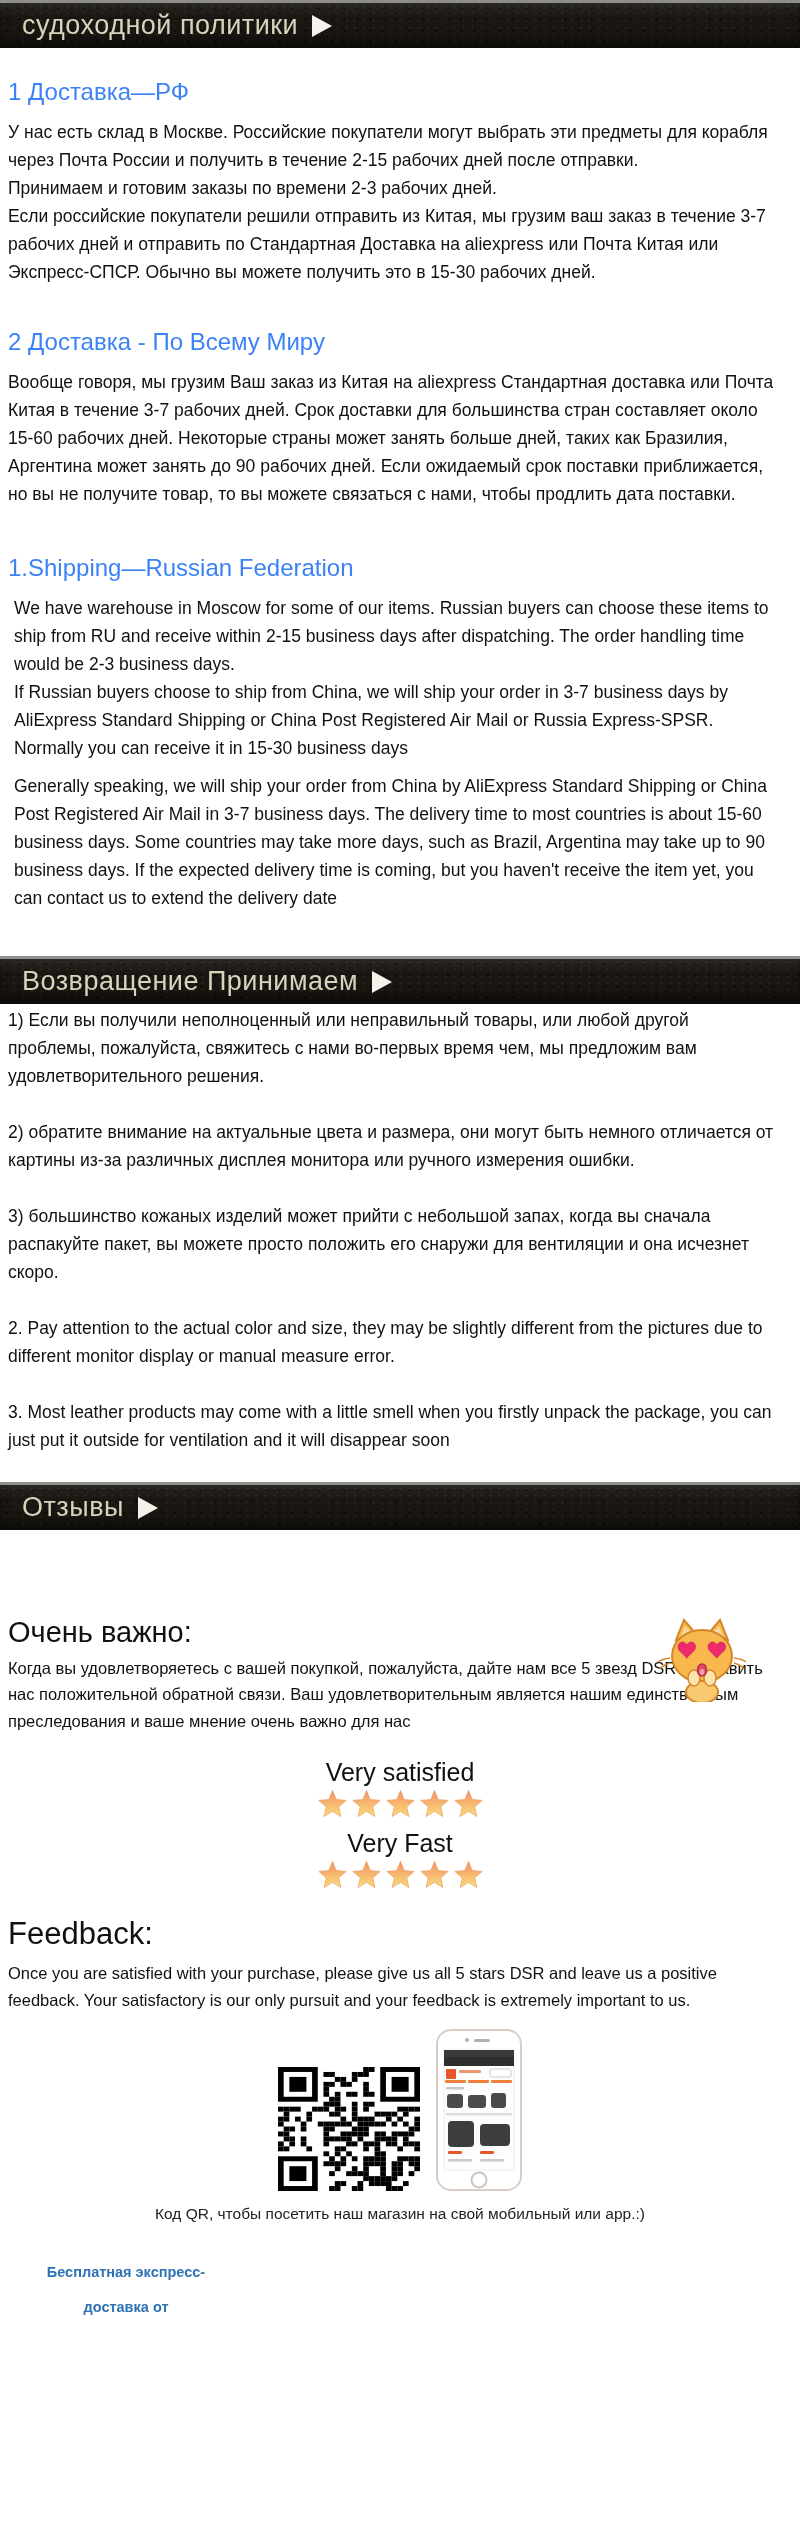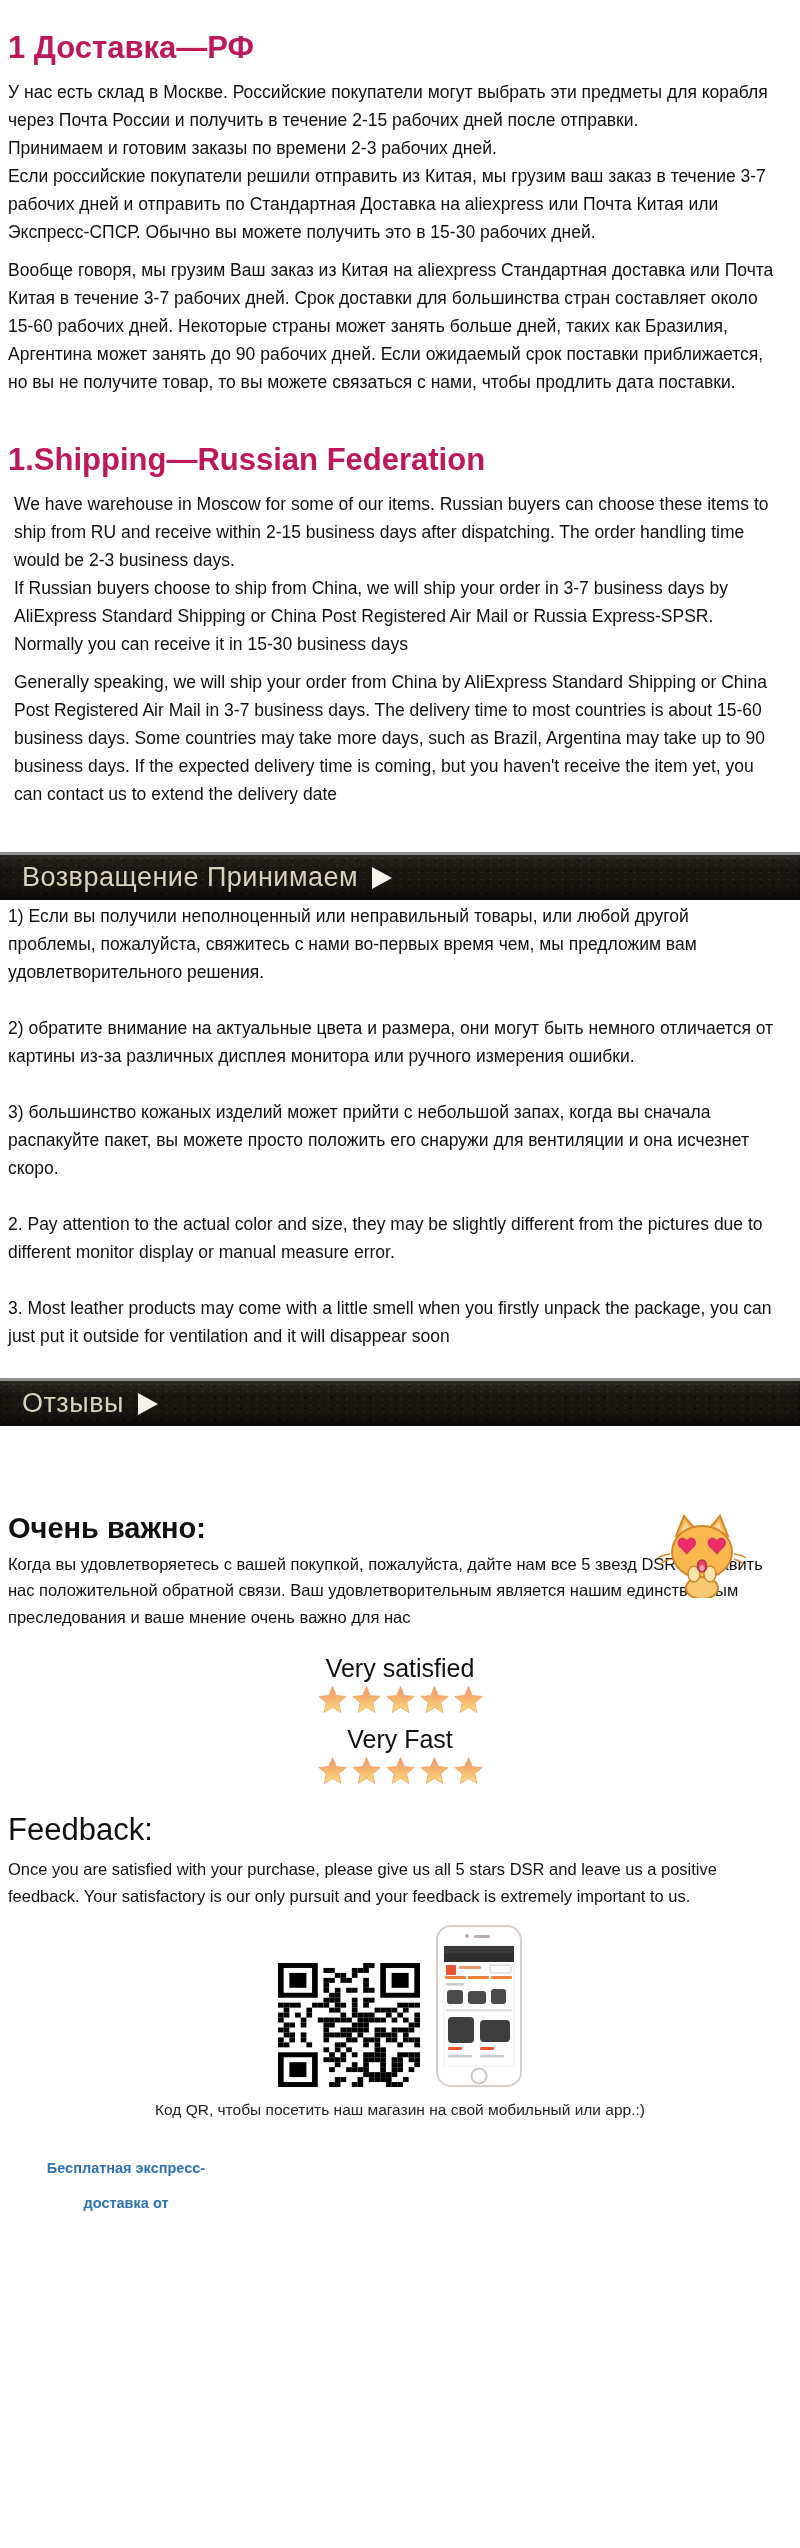--- a/index.html
+++ b/index.html
@@ -21,28 +21,28 @@
       radial-gradient(rgba(0,0,0,0.55) 1px, transparent 1.4px);
     background-size:9px 7px, 13px 11px;
     border-top:3px solid #8f8f8d;
     box-shadow: inset 0 12px 16px -10px rgba(255,255,255,0.14), inset 0 -8px 12px rgba(0,0,0,0.55);
   }
   .banner-text{color:var(--bannerText); font-size:27px; letter-spacing:.5px;}
   .arrow-icon{margin-left:14px; width:0; height:0;
     border-top:11px solid transparent; border-bottom:11px solid transparent;
     border-left:20px solid var(--arrow);}
 
-  h1.sec{font-size:31px; font-weight:700; color:#be185d; margin:30px 28px 12px 8px; letter-spacing:0;}
+  h1.sec{font-size:24px; font-weight:400; color:#3b82f6; margin:30px 28px 12px 8px; letter-spacing:0;}
   p.body{font-size:17.5px; line-height:1.6; margin:0 26px 10px 8px; white-space:pre-line;}
   p.en{margin-left:14px;}
   .ret p{margin-bottom:28px;}
 
   .fb{position:relative;}
   .cat-wrap{position:absolute; top:2px; right:50px; width:96px; height:84px;}
-  h2.imp{font-size:29px; font-weight:700; margin:86px 0 6px 8px;}
+  h2.imp{font-size:29px; font-weight:400; margin:86px 0 6px 8px;}
   h2.fbh{font-size:31px; font-weight:400; margin:26px 0 8px 8px;}
 
   .ratings{ text-align:center; margin:24px 0 6px 0;}
   .rating-label{font-size:25px; color:#111; margin-top:10px;}
   .stars{display:flex; justify-content:center; gap:3px; margin-top:2px;}
 
   .qr-row{display:flex; justify-content:center; align-items:flex-end; gap:16px; margin-top:16px;}
   .qr-caption{text-align:center; font-size:15.5px; color:#222; margin:14px 0 26px 0;}
 
   .footer{display:flex; align-items:center; padding:6px 0 10px 22px;}
@@ -61,26 +61,31 @@
     <linearGradient id="spsrGrad" x1="0" y1="0" x2="0" y2="1">
       <stop offset="0" stop-color="#8ea4d8"></stop>
         <stop offset="0.5" stop-color="#4f6cb8"></stop>
         <stop offset="1" stop-color="#274a9e"></stop>
     </linearGradient>
   </defs>
 </svg>
 
 <div class="page">
 
+  <div class="banner">
+    <span class="banner-text">судоходной политики</span>
+    <span class="arrow-icon"></span>
+  </div>
 
   <h1 class="sec">1 Доставка—РФ</h1>
   <p class="body">У нас есть склад в Москве. Российские покупатели могут выбрать эти предметы для корабля через Почта России и получить в течение 2-15 рабочих дней после отправки.
 Принимаем и готовим заказы по времени 2-3 рабочих дней.
 Если российские покупатели решили отправить из Китая, мы грузим ваш заказ в течение 3-7 рабочих дней и отправить по Стандартная Доставка на aliexpress или Почта Китая или Экспресс-СПСР. Обычно вы можете получить это в 15-30 рабочих дней.</p>
 
+  <h1 class="sec" style="margin-top:42px">2 Доставка - По Всему Миру</h1>
   <p class="body">Вообще говоря, мы грузим Ваш заказ из Китая на aliexpress Стандартная доставка или Почта Китая в течение 3-7 рабочих дней. Срок доставки для большинства стран составляет около 15-60 рабочих дней. Некоторые страны может занять больше дней, таких как Бразилия, Аргентина может занять до 90 рабочих дней. Если ожидаемый срок поставки приближается, но вы не получите товар, то вы можете связаться с нами, чтобы продлить дата поставки.</p>
 
   <h1 class="sec" style="margin-top:46px">1.Shipping—Russian Federation</h1>
   <p class="body en">We have warehouse in Moscow for some of our items. Russian buyers can choose these items to ship from RU and receive within 2-15 business days after dispatching. The order handling time would be 2-3 business days.
 If Russian buyers choose to ship from China, we will ship your order in 3-7 business days by AliExpress Standard Shipping or China Post Registered Air Mail or Russia Express-SPSR.
 Normally you can receive it in 15-30 business days</p>
 
   <p class="body en">Generally speaking, we will ship your order from China by AliExpress Standard Shipping or China Post Registered Air Mail in 3-7 business days. The delivery time to most countries is about 15-60 business days. Some countries may take more days, such as Brazil, Argentina may take up to 90 business days. If the expected delivery time is coming, but you haven't receive the item yet, you can contact us to extend the delivery date</p>
 
   <div class="banner" style="margin-top:44px">

